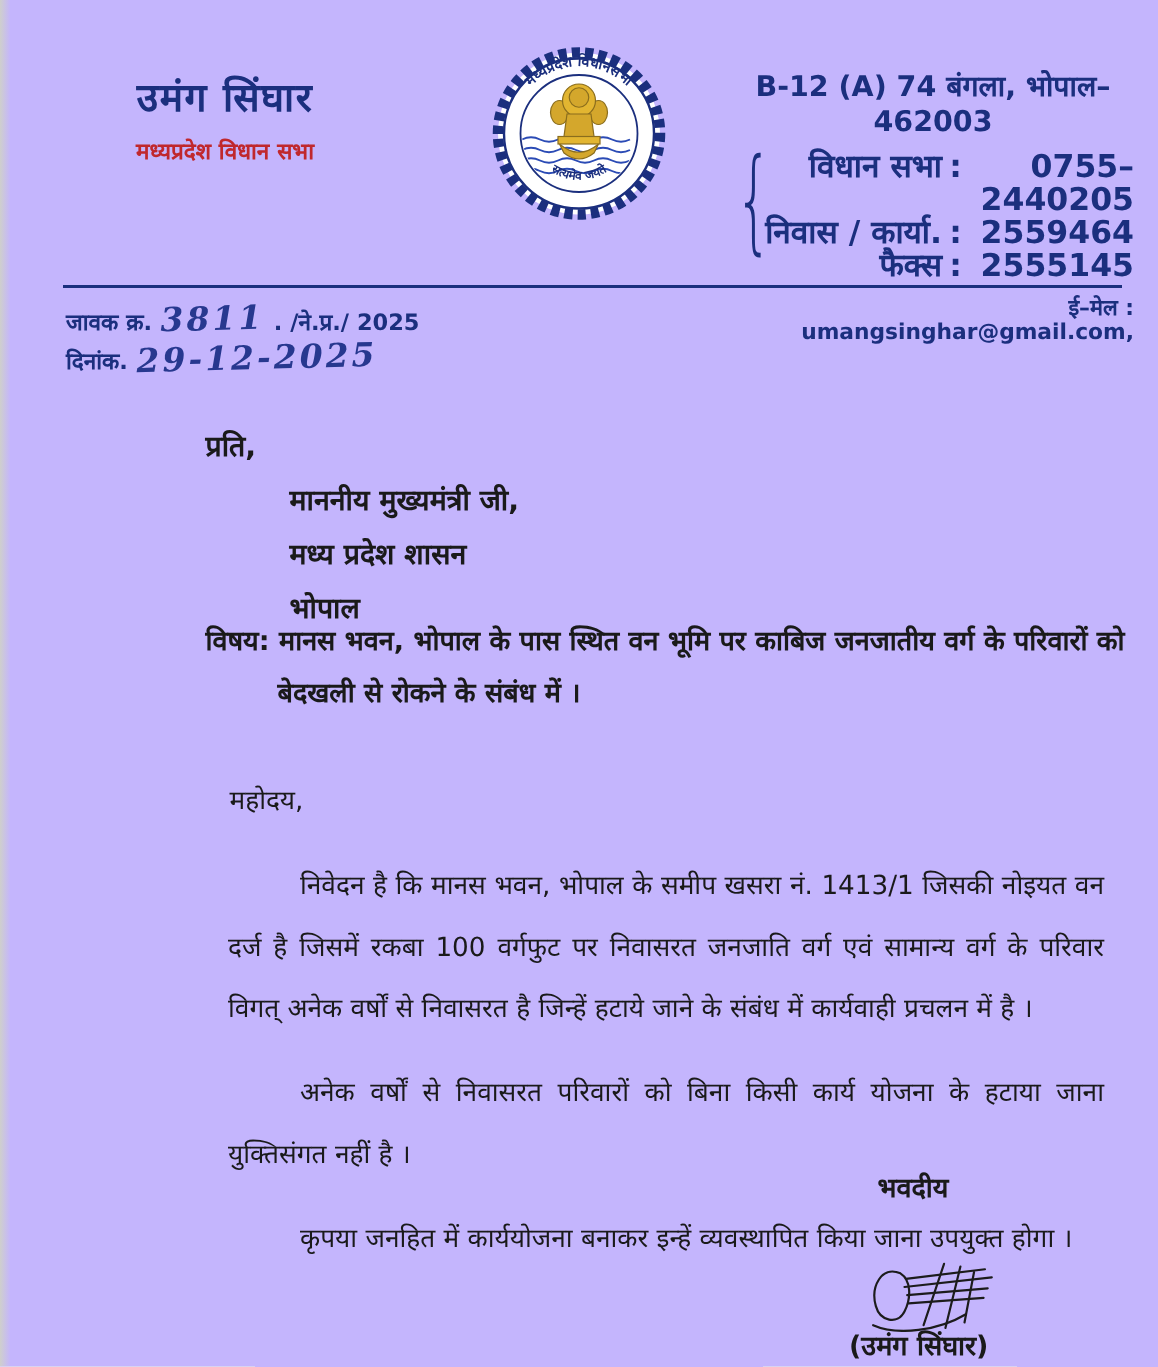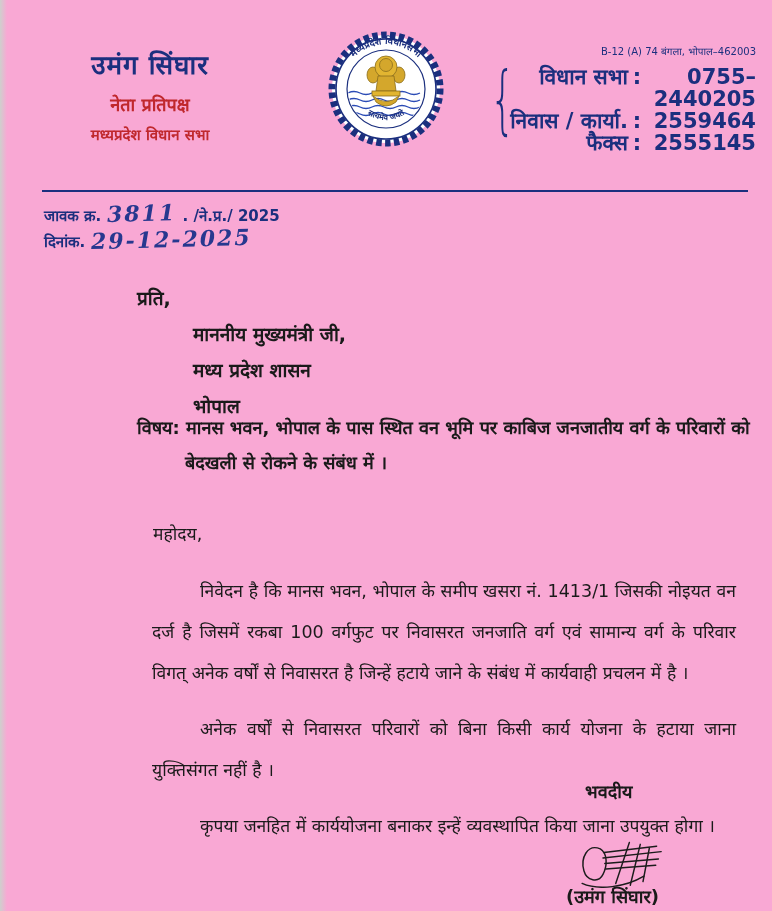--- a/index.html
+++ b/index.html
@@ -1,34 +1,34 @@
 <!DOCTYPE html>
 <html><head>
 <meta charset="utf-8">
 <style>
   html,body{margin:0;padding:0;background:#e9e9e7;}
   .page{
     position:relative;width:772px;height:911px;margin:0 auto;
-    background:#f9a8d4;overflow:hidden;
+    background:#c4b5fd;overflow:hidden;
     font-family:"DejaVu Sans","Liberation Sans",sans-serif;
     color:#1a1a1a;
   }
   .page::before{
     content:"";position:absolute;left:0;top:0;bottom:0;width:7px;
     background:linear-gradient(90deg,#cfcfcd,rgba(255,255,255,0));
     pointer-events:none;
   }
   
   .hdr-left{position:absolute;left:60px;top:46px;width:180px;text-align:center;}
   .hdr-name{font-size:26px;font-weight:bold;color:#1b2f7e;letter-spacing:1px;}
   .hdr-title{font-size:18px;font-weight:bold;color:#c0282d;margin-top:10px;}
   .hdr-org{font-size:15px;font-weight:bold;color:#c0282d;margin-top:8px;}
   .emblem{position:absolute;left:326px;top:26px;}
   .hdr-right{position:absolute;right:16px;top:44px;width:268px;color:#1b2f7e;}
-  .addr{font-size:10px;font-weight:normal;text-align:right;}
+  .addr{font-size:19px;font-weight:bold;text-align:center;}
   .phones{position:relative;margin-top:8px;padding-left:20px;}
   .brace{
     position:absolute;left:2px;top:-6px;height:78px;
     font-size:72px;font-weight:200;color:#1b2f7e;line-height:78px;
     transform:scaleX(.55) scaleY(1.05);transform-origin:left center;
   }
   .ph-row{display:flex;justify-content:flex-end;align-items:baseline;
     font-size:21px;font-weight:bold;line-height:22px;}
   .ph-label{text-align:right;}
   .ph-colon{width:18px;text-align:center;}
@@ -61,21 +61,20 @@
   .signature{position:absolute;left:568px;top:838px;}
   .signatory{position:absolute;left:566px;top:884px;font-size:18px;font-weight:bold;}
 </style>
 </head>
 <body>
 
 <div class="page">
 
   <div class="hdr-left">
     <div class="hdr-name">उमंग सिंघार</div>
-    <div class="hdr-title">नेता प्रतिपक्ष</div>
     <div class="hdr-org">मध्यप्रदेश विधान सभा</div>
   </div>
 
   <div class="emblem">
     <svg width="120" height="126" viewBox="0 0 120 126">
       <g transform="translate(0,3)">
         <circle cx="60" cy="60" r="54" fill="#ffffff" stroke="#1b2f7e" stroke-width="7" stroke-dasharray="5.5 3.4"></circle>
         <circle cx="60" cy="60" r="50" fill="#ffffff" stroke="#1b2f7e" stroke-width="1.6"></circle>
         <circle cx="60" cy="60" r="39" fill="#ffffff" stroke="#1b2f7e" stroke-width="1.2"></circle>
         <defs>
@@ -123,20 +122,24 @@
         <span class="ph-label">निवास / कार्या.</span>
         <span class="ph-colon">:</span>
         <span class="ph-value">2559464</span>
       </div>
       <div class="ph-row">
         <span class="ph-label">फैक्स</span>
         <span class="ph-colon">:</span>
         <span class="ph-value">2555145</span>
       </div>
     </div>
+    <div class="email-line">
+      <span>ई–मेल :</span>
+      <span>umangsinghar@gmail.com,</span>
+    </div>
   </div>
 
   <div class="divider"></div>
 
   <div class="ref-row">
     <div class="ref-left">
       <span class="printed">जावक क्र.</span>
       <span class="handwritten">3811</span>
       <span class="printed">. /ने.प्र./ 2025</span>
     </div>

